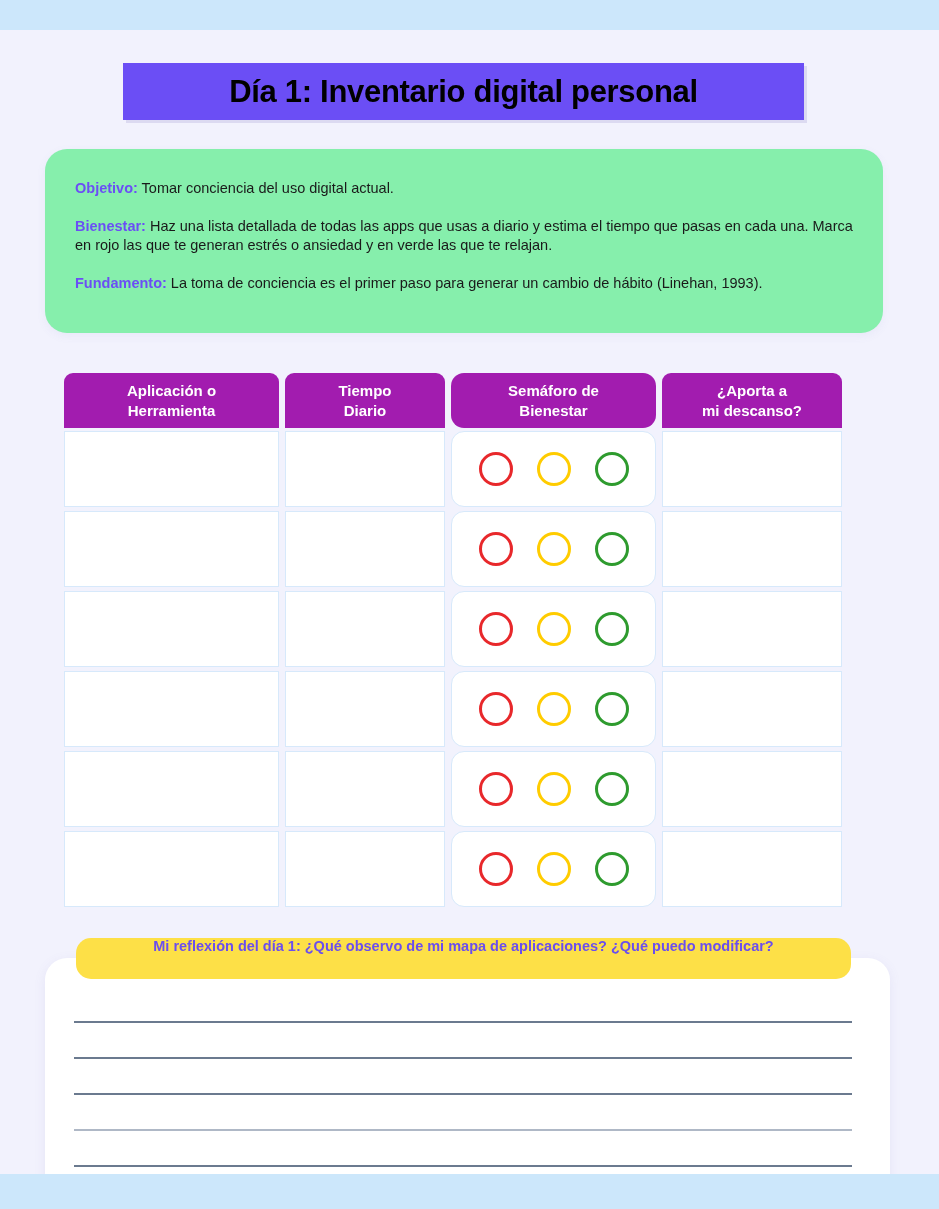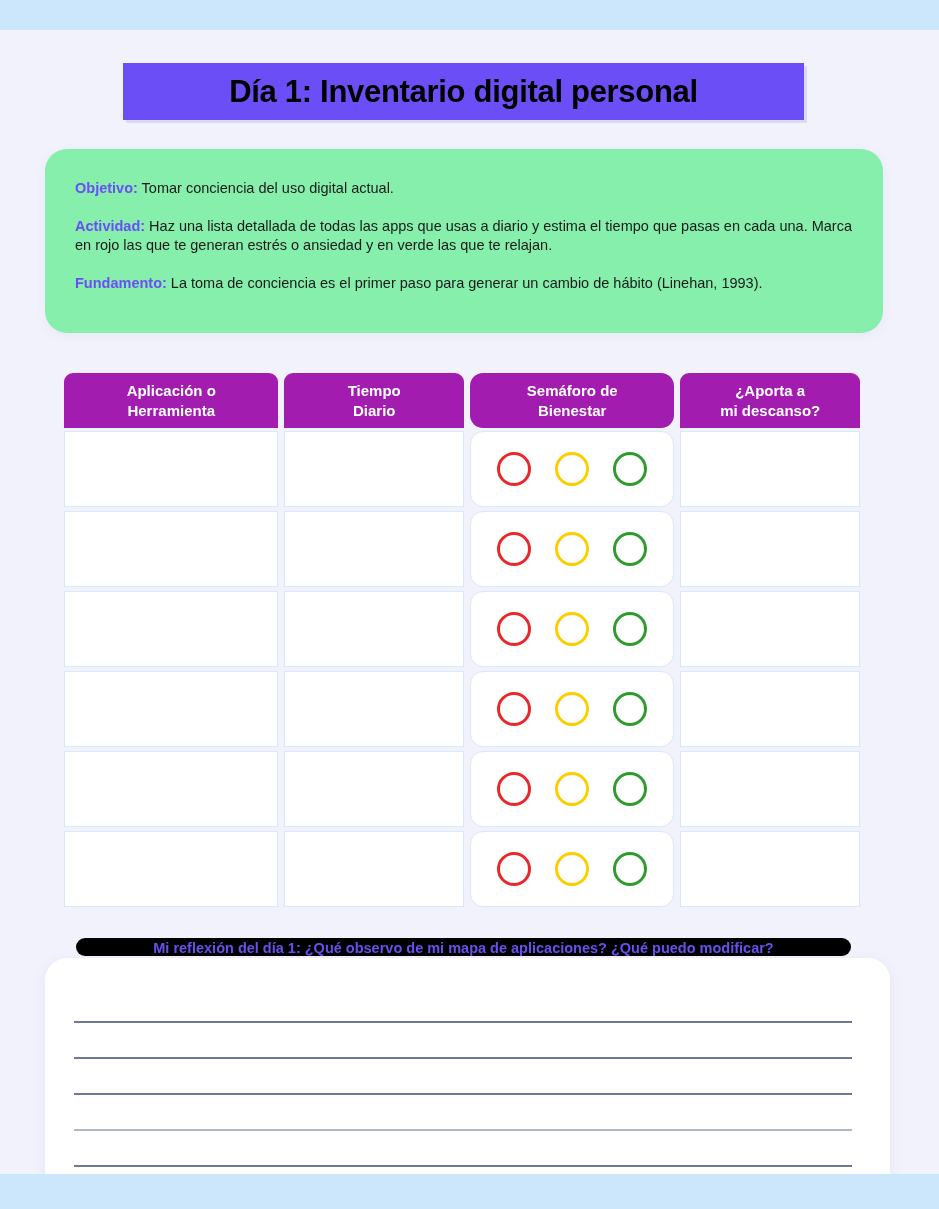--- a/index.html
+++ b/index.html
@@ -97,21 +97,21 @@
     align-items: center;
     justify-content: center;
     text-align: center;
     color: #FFFFFF;
     font-size: 15px;
     font-weight: bold;
     line-height: 1.28;
   }
 
   .col-1 { width: 215px; }
-  .col-2 { width: 180px; }
+  .col-2 { width: 160px; }
   .col-3 { width: 205px; border-radius: 13px; }
   .col-4 { width: 180px; }
 
   
   .semaforo {
     display: flex;
     align-items: center;
     justify-content: center;
     gap: 24px;
   }
@@ -130,25 +130,25 @@
     position: absolute;
     left: 45px; top: 958px;
     width: 845px; height: 251px;
     background: #FFFFFF;
     border-radius: 22px 22px 0 0;
     box-shadow: 0 3px 12px rgba(120,110,190,0.10);
   }
   .reflect-banner {
     position: absolute;
     left: 76px; top: 938px;
-    width: 775px; height: 18px;
-    background: #000000;
+    width: 775px; height: 41px;
+    background: #fde047;
     border-radius: 15px;
     display: flex;
-    align-items: flex-end;
+    align-items: flex-start;
     justify-content: center;
     z-index: 3;
   }
   .reflect-banner .reflect-text {
     color: #6B4EEE;
     font-size: 14.5px;
     font-weight: bold;
     white-space: nowrap;
   }
   .lines {
@@ -171,21 +171,21 @@
 
 <div class="title-banner">
   <span class="title-text">Día 1: Inventario digital personal</span>
 </div>
 
 <div class="info-card">
   <p class="info-para">
     <span class="info-label">Objetivo:</span><span> Tomar conciencia del uso digital actual.</span>
   </p>
   <p class="info-para">
-    <span class="info-label">Actividad:</span><span> Haz una lista detallada de todas las apps que usas a diario y estima el tiempo que pasas en cada una. Marca en rojo las que te generan estrés o ansiedad y en verde las que te relajan.</span>
+    <span class="info-label">Bienestar:</span><span> Haz una lista detallada de todas las apps que usas a diario y estima el tiempo que pasas en cada una. Marca en rojo las que te generan estrés o ansiedad y en verde las que te relajan.</span>
   </p>
   <p class="info-para">
     <span class="info-label">Fundamento:</span><span> La toma de conciencia es el primer paso para generar un cambio de hábito (Linehan, 1993).</span>
   </p>
 </div>
 
 <div class="table-wrap">
   <div class="t-row head">
     <div class="t-head-cell col-1">
       <span><span>Aplicación o</span><br><span>Herramienta</span></span>

